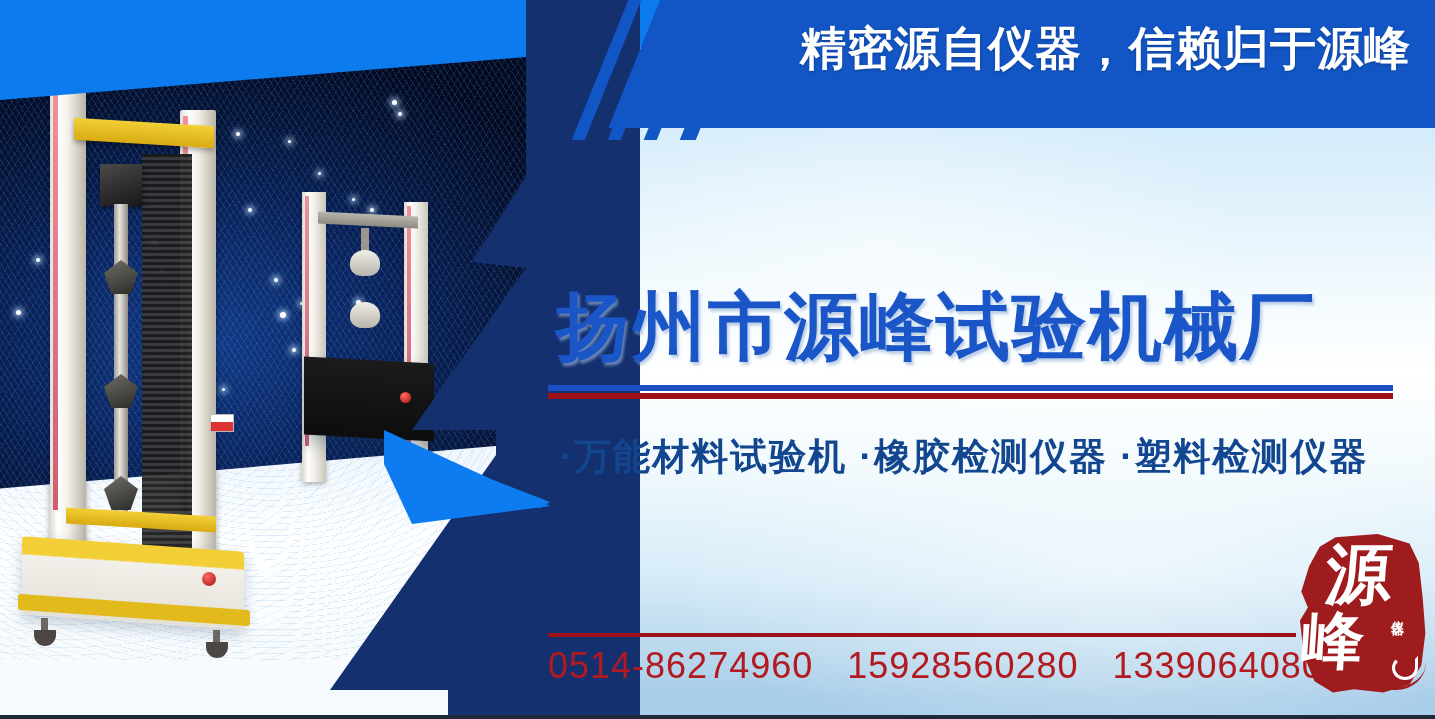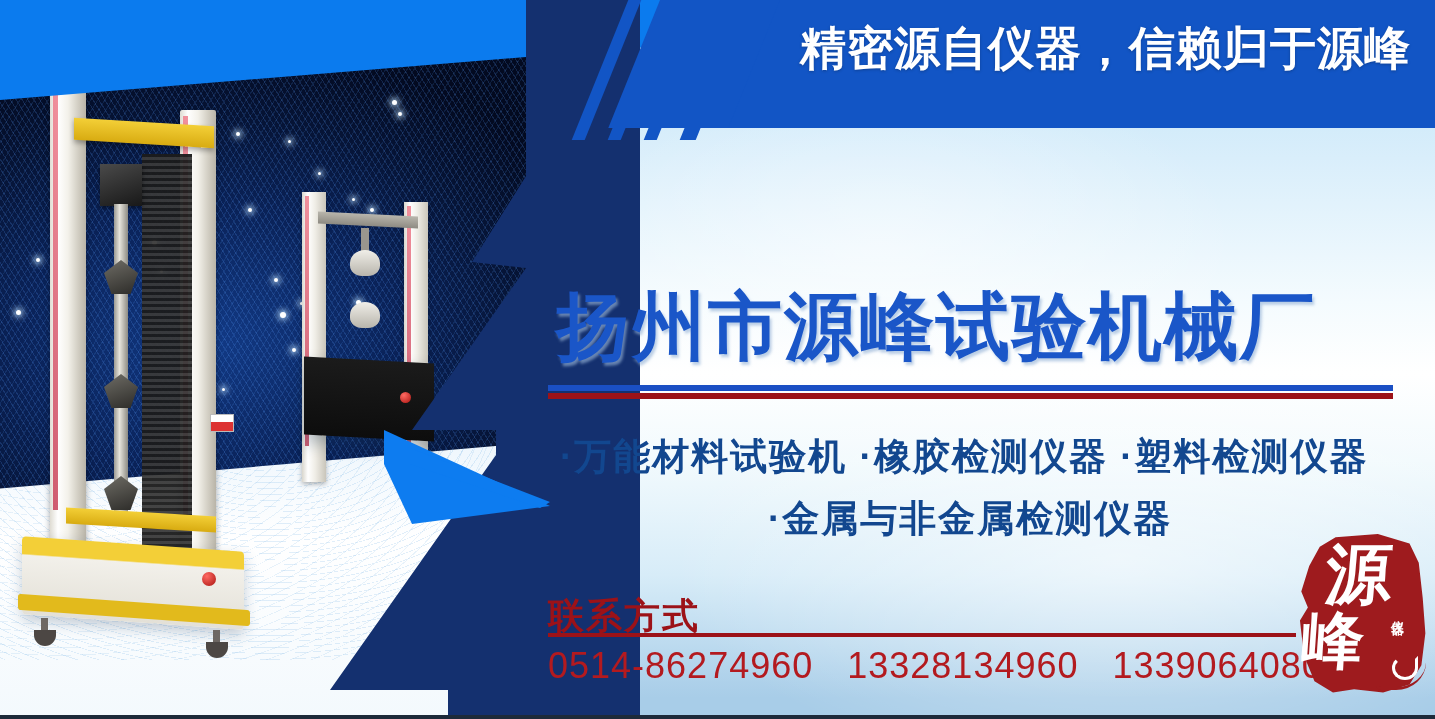--- a/index.html
+++ b/index.html
@@ -452,26 +452,24 @@
   <div class="content">
 
     <div class="main-title">扬州市源峰试验机械厂</div>
 
     <div class="divider">
       <div class="blue"></div>
       <div class="red"></div>
     </div>
 
     <div class="prod-line l1">·万能材料试验机 ·橡胶检测仪器 ·塑料检测仪器</div>
-    <div class="prod-line l2">·金属与非金属检测仪器</div>
-
-    <div class="contact-label">联系方式</div>
+
     <div class="contact-rule"></div>
     <div class="contact-phones">
-      <span>0514-86274960</span><span>13328134960</span><span>13390640809</span>
+      <span>0514-86274960</span><span>15928560280</span><span>13390640809</span>
     </div>
 
     <div class="seal">
       <div class="blob"></div>
       <div class="ch-top">源</div>
       <div class="ch-bot">峰</div>
       <div class="ch-sm">仪器</div>
       <div class="wave"></div>
       <div class="wave2"></div>
     </div>

